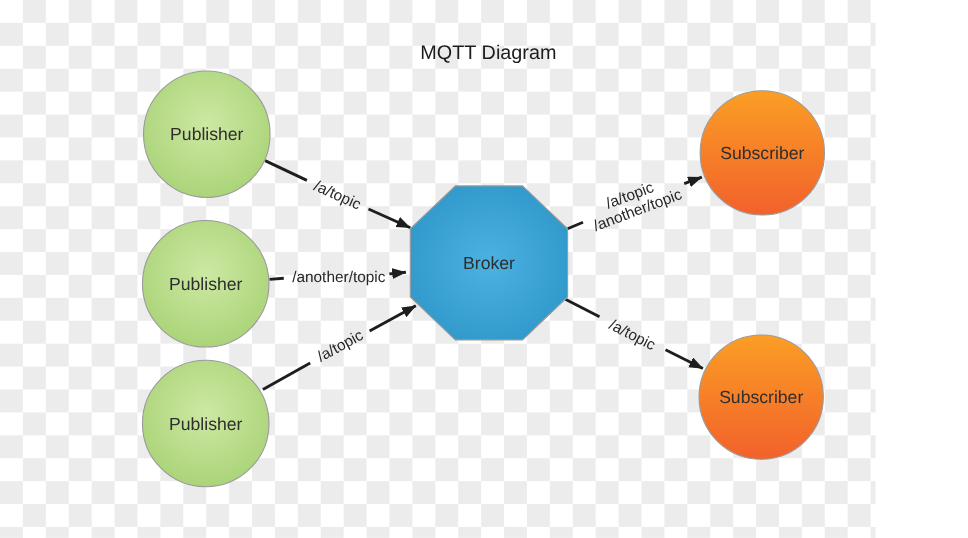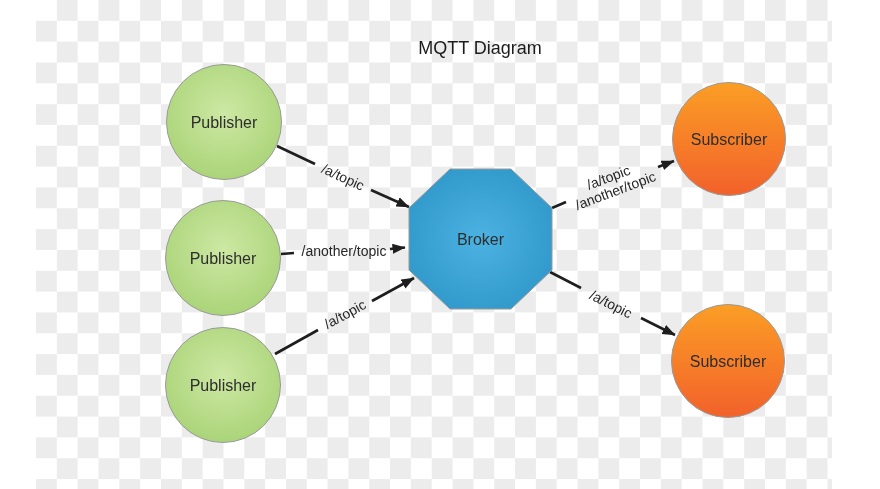--- a/index.html
+++ b/index.html
@@ -5,21 +5,20 @@
   html, body { margin: 0; padding: 0; background: #ffffff; }
   .stage {
     position: relative;
     width: 796px;
     height: 489px;
     overflow: hidden;
     background-color: #ffffff;
     
     background-image: conic-gradient(#ececec 25%, #ffffff 0 50%, #ececec 0 75%, #ffffff 0);
     background-size: 41.66px 41.66px;
-    margin-left: 36px;
   }
   svg { display: block; }
   text {
     font-family: "Liberation Sans", "DejaVu Sans", sans-serif;
     fill: #2b2b2b;
   }
   .diagram-title { font-size: 18px; fill: #1c1c1c; }
   .node-label { font-size: 16px; fill: #2e2e2e; }
   .edge-label { font-size: 14px; fill: #262626; }
   .edge-line { fill: none; stroke-width: 2.6px; }

